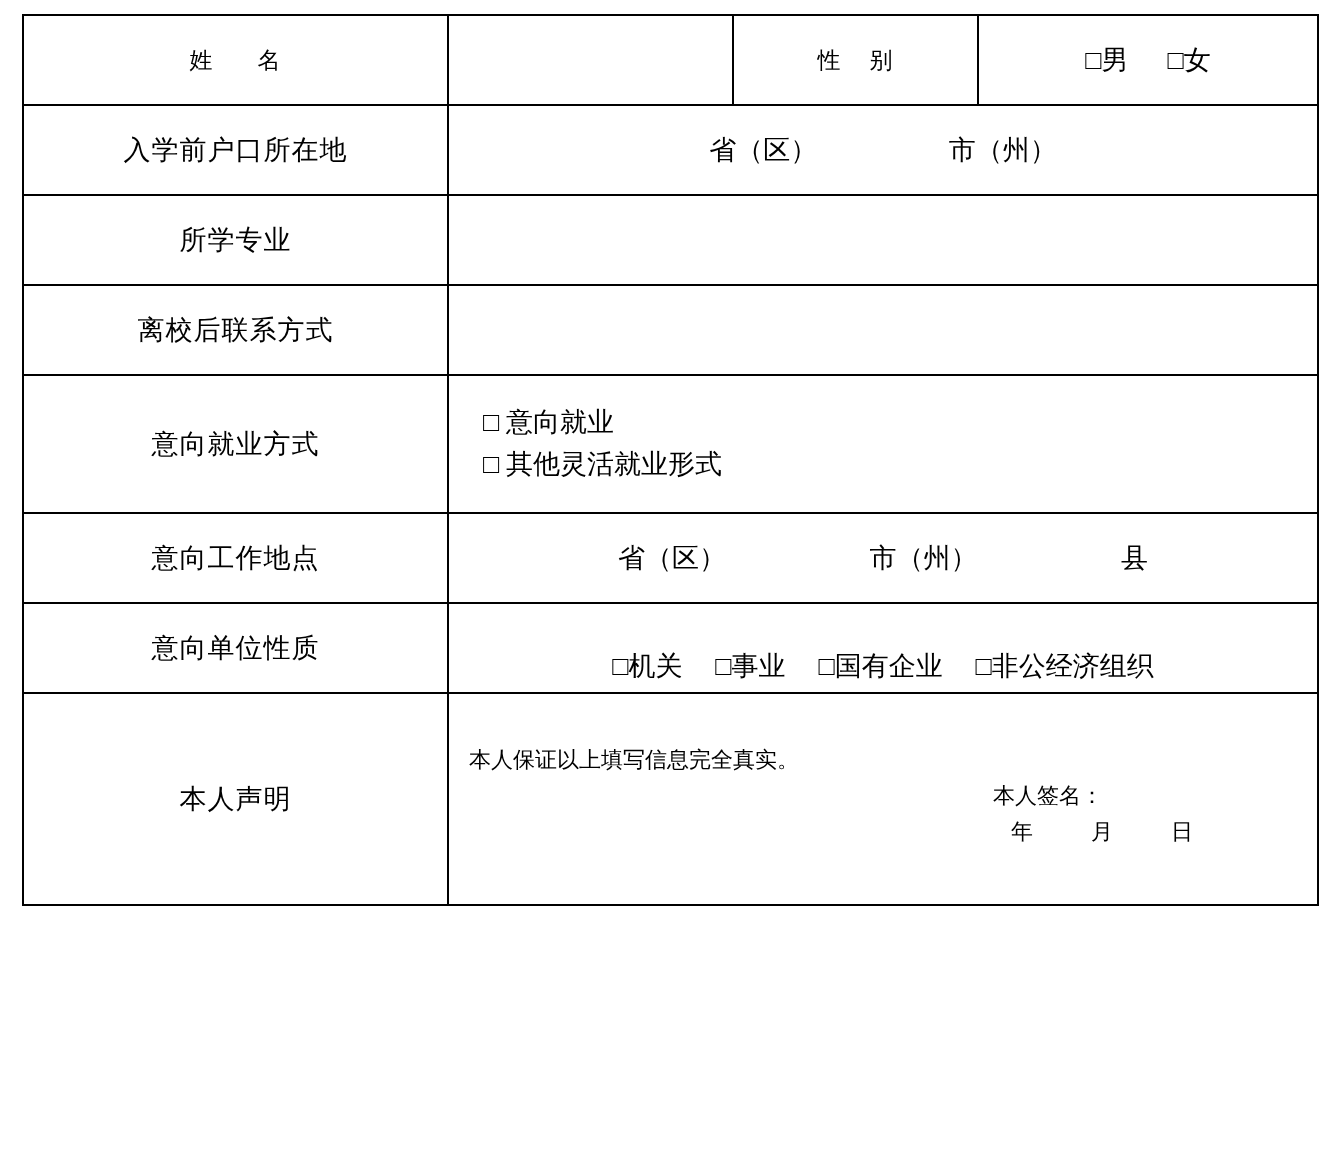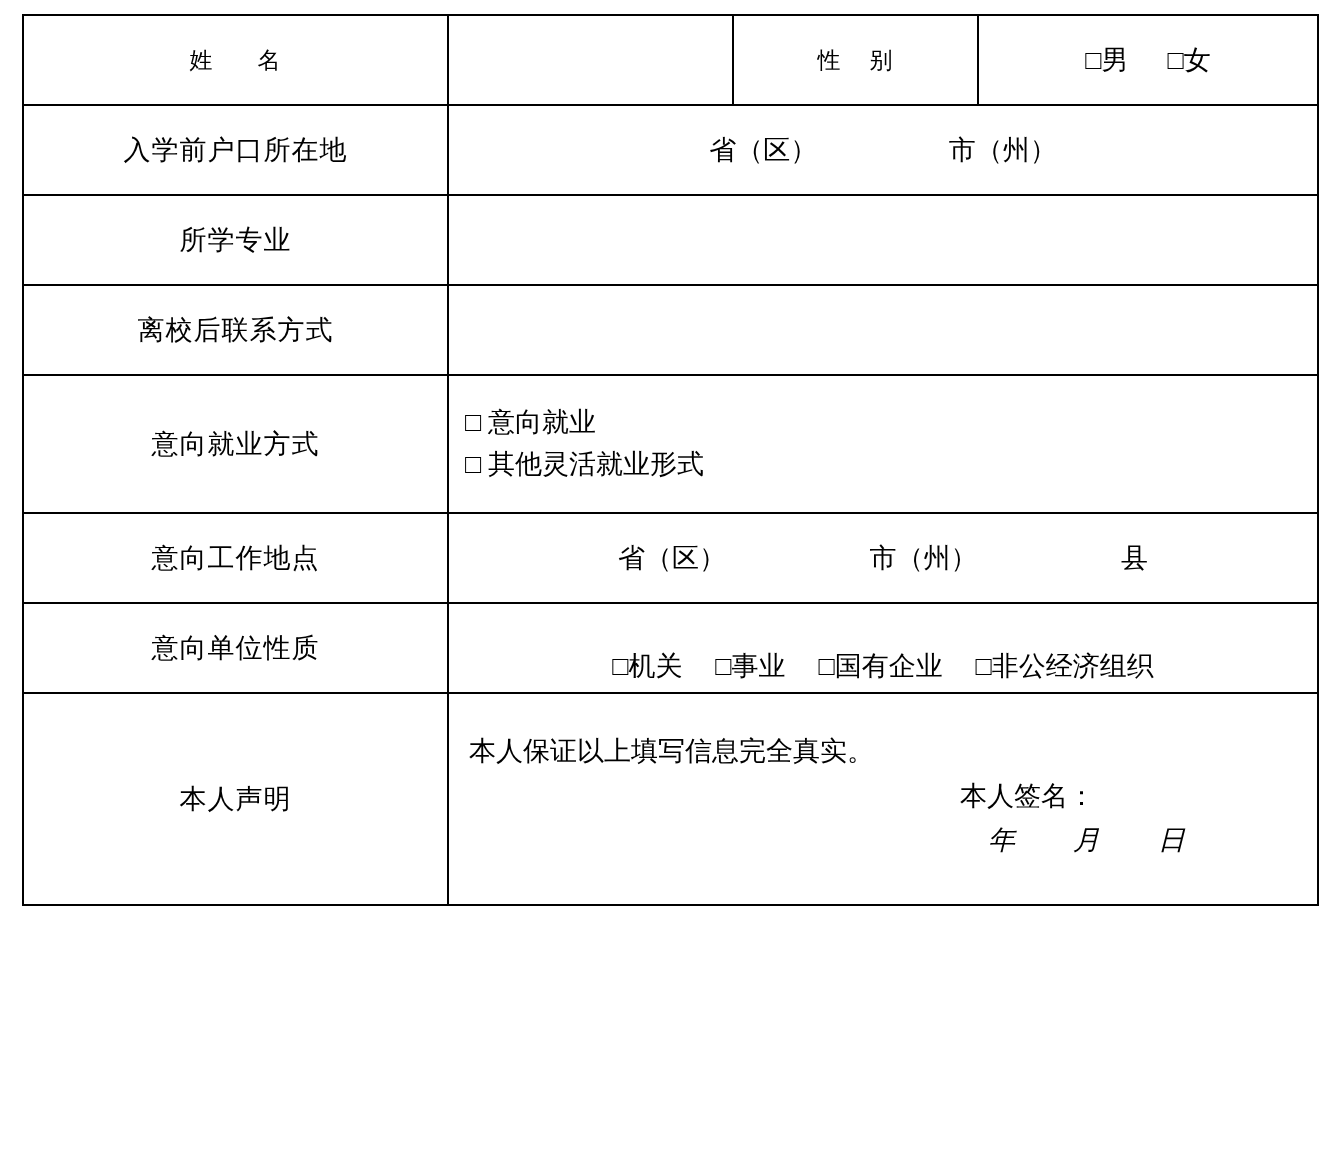--- a/index.html
+++ b/index.html
@@ -77,51 +77,50 @@
     display: inline-block;
     width: 118px;
   }
   .place-line .gap-m {
     display: inline-block;
     width: 130px;
   }
   .checks-stack {
     font-size: 27px;
     line-height: 1.55;
-    padding: 12px 0 12px 16px;
+    padding: 12px 0 12px 34px;
   }
   .checks-stack .row {
     white-space: nowrap;
   }
   .unit-nature {
     font-size: 27px;
     text-align: center;
     white-space: nowrap;
     margin-top: 35px;
   }
   .unit-nature .opt {
     display: inline-block;
     margin: 0 13px;
   }
   .stmt {
-    font-size: 27px;
-    padding: 16px 36px 22px 20px;
+    font-size: 22px;
+    padding: 16px 28px 22px 20px;
     line-height: 1.65;
   }
   .stmt .l1 {
     text-align: left;
   }
   .stmt .l2 {
     text-align: right;
     padding-right: 186px;
   }
   .stmt .l3 {
     text-align: right;
     padding-right: 96px;
-    font-style: italic;
   }
   .stmt .l3 .gap {
     display: inline-block;
     width: 58px;
   }
   .tall {
     height: 210px;
   }
 </style>
 </head>

